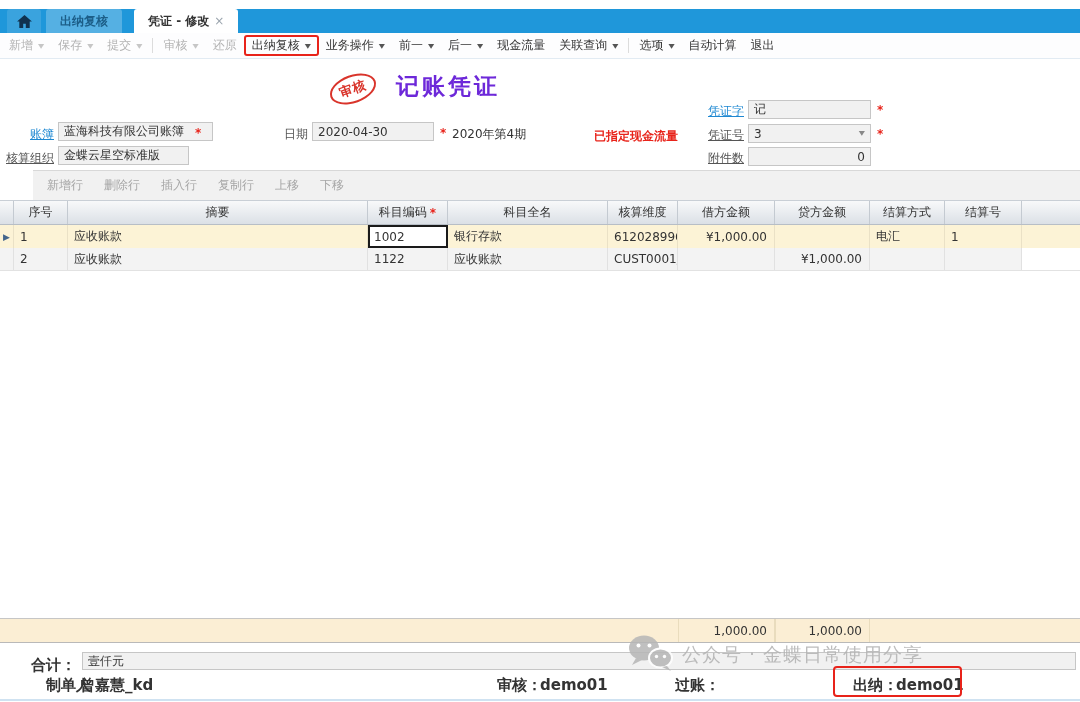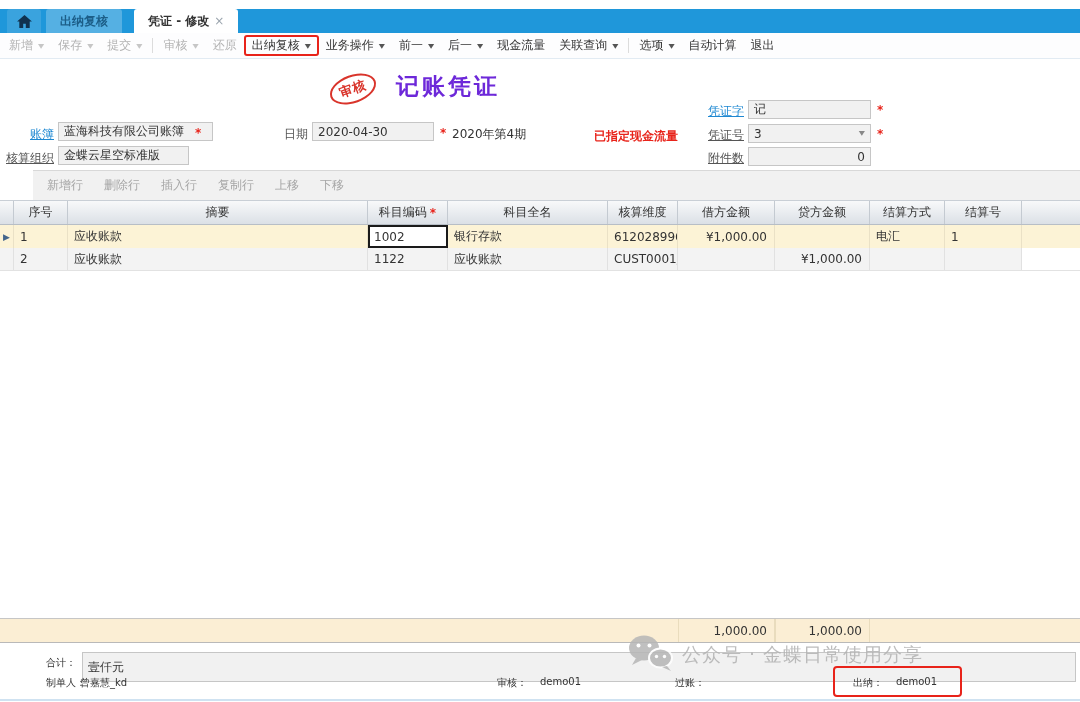--- a/index.html
+++ b/index.html
@@ -57,21 +57,21 @@
   .cell:last-child { border-right:none; }
   .cell.money { justify-content:flex-end; padding-right:7px; }
   .marker { justify-content:center; padding:0; font-size:9px; color:#44658b; }
   .selcell { border:2px solid #1a1a1a; background:#fff; height:23px; display:flex; align-items:center; padding:0 4px; width:100%; }
 
   .totals { top:618px; height:25px; background:#fbeed4; border-top:1px solid #c6c6c6; border-bottom:1px solid #b9b9b9; }
   .totals .cell { border-right:none; }
   .totals .money { border-left:1px solid #e9dcbd; border-right:1px solid #e9dcbd; }
 
   
-  .ft { position:absolute; font-size:10px; color:#333; }
+  .ft { position:absolute; font-size:15px; color:#333;font-weight:bold; }
   .cashier-box { position:absolute; left:833px; top:666px; width:129px; height:31px; border:2px solid #e8231a; border-radius:4px; z-index:6; }
   .watermark { position:absolute; left:627px; top:634px; display:flex; align-items:center; gap:8px; z-index:5; opacity:.85; pointer-events:none; }
   .watermark .wm-text { font-size:19px; color:#b2b2b2; letter-spacing:1px; white-space:nowrap; }
   .bottom-line { position:absolute; left:0; top:699px; width:1080px; height:2px; background:#cfe2f1; }
 </style>
 </head>
 <body>
 
 <div id="app">
 
@@ -254,21 +254,21 @@
     <div class="cell"></div>
     <div class="cell"></div>
     <div class="cell money">1,000.00</div>
     <div class="cell money">1,000.00</div>
     <div class="cell"></div>
     <div class="cell"></div>
     <div class="cell"></div>
   </div>
 
   <div class="ft" style="left:14px; top:656px; width:62px; text-align:right;">合计：</div>
-  <div class="input" style="left:82px; top:652px; width:994px; height:30px;">
+  <div class="input" style="left:82px; top:652px; width:994px; height:18px;">
       <span>壹仟元</span>
     </div>
 
   <div class="ft" style="left:30px; top:676px;margin-left:16px;">制单人：</div>
   <div class="ft" style="left:80px; top:676px;">曾嘉慧_kd</div>
   <div class="ft" style="left:497px; top:676px;">审核：</div>
   <div class="ft" style="left:540px; top:676px;">demo01</div>
   <div class="ft" style="left:675px; top:676px;">过账：</div>
   <div class="ft" style="left:718px; top:676px;"></div>
   <div class="ft" style="left:853px; top:676px;">出纳：</div>

